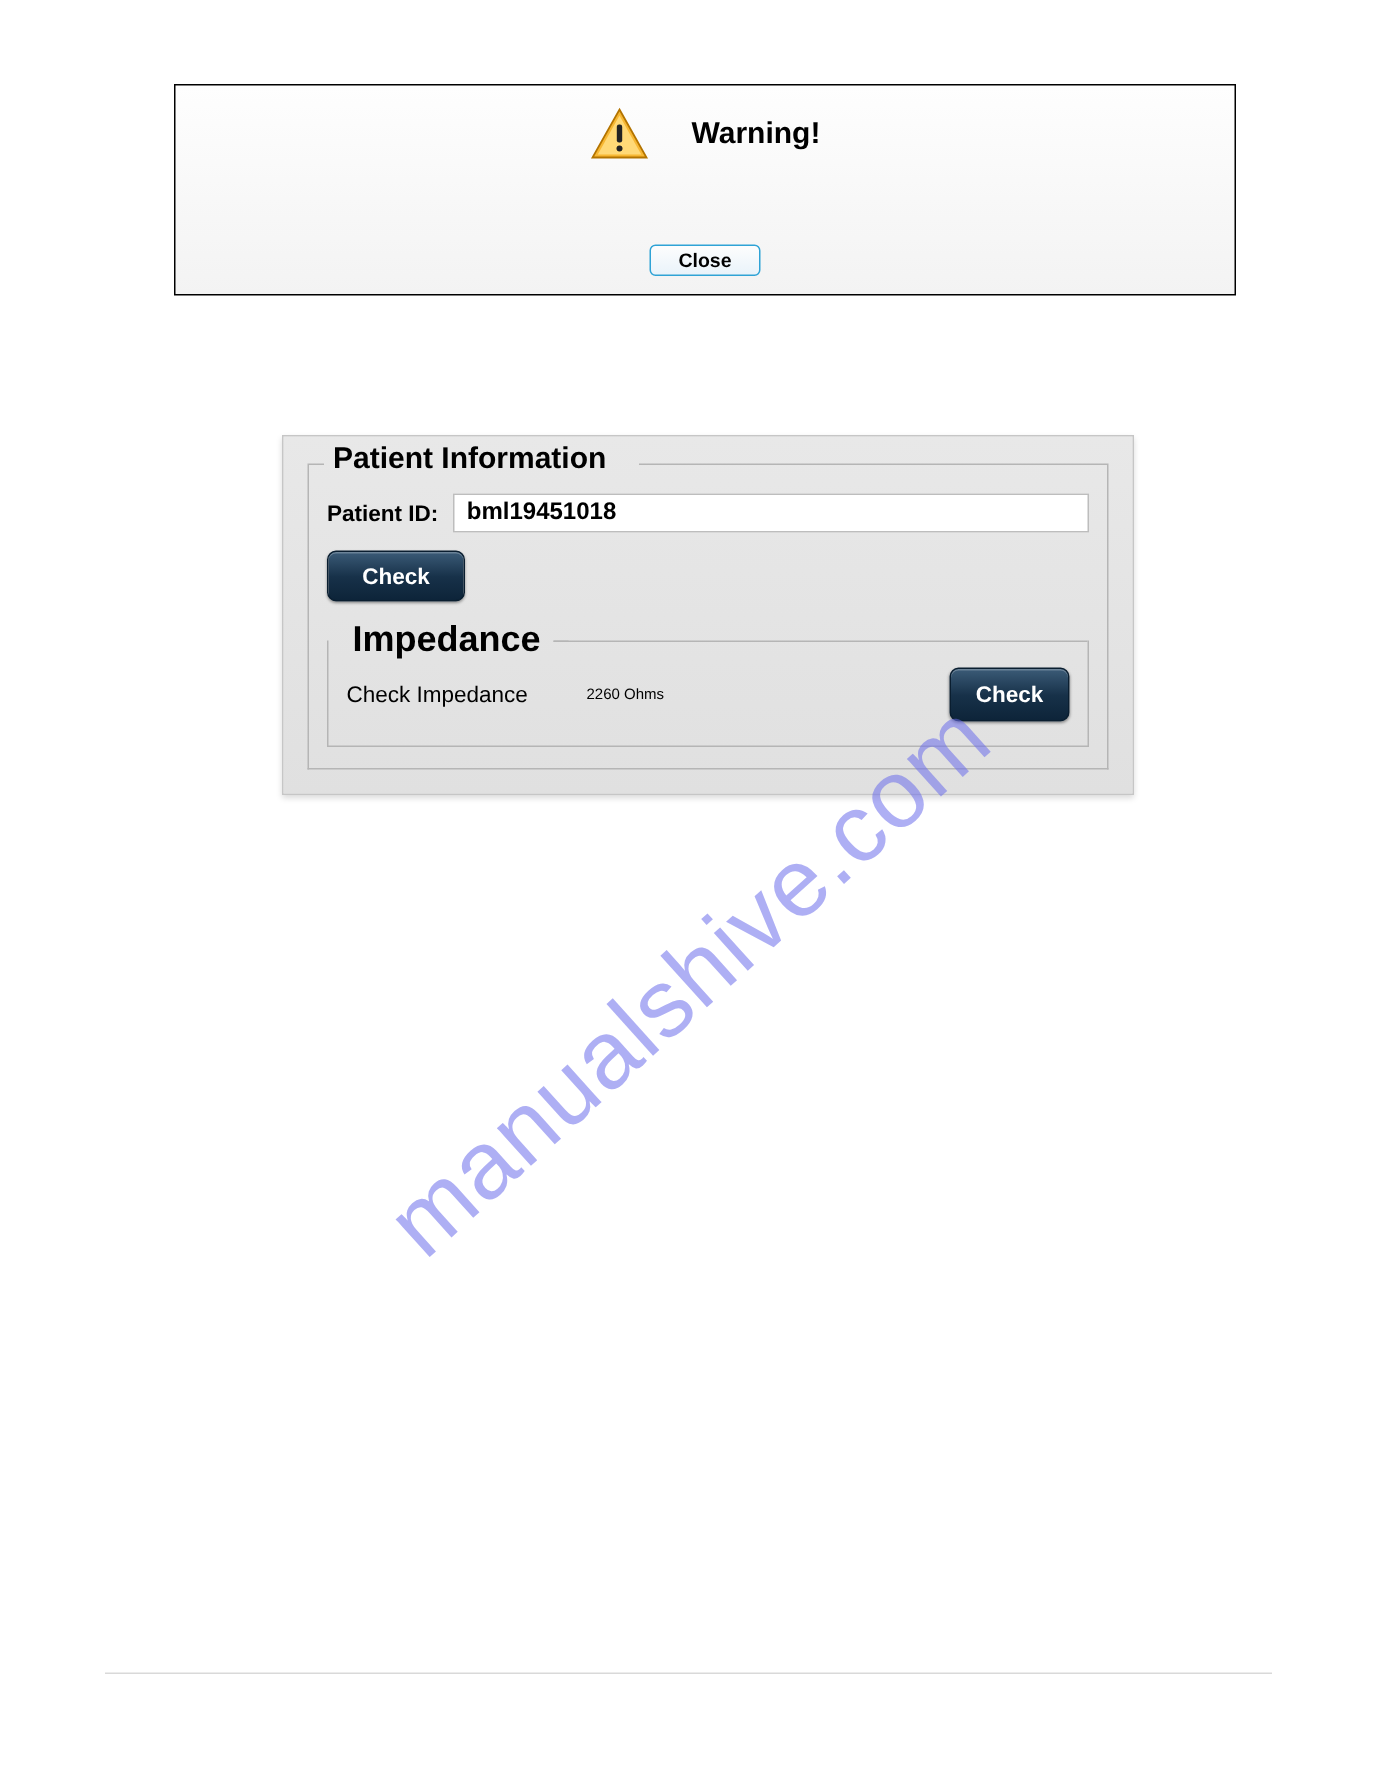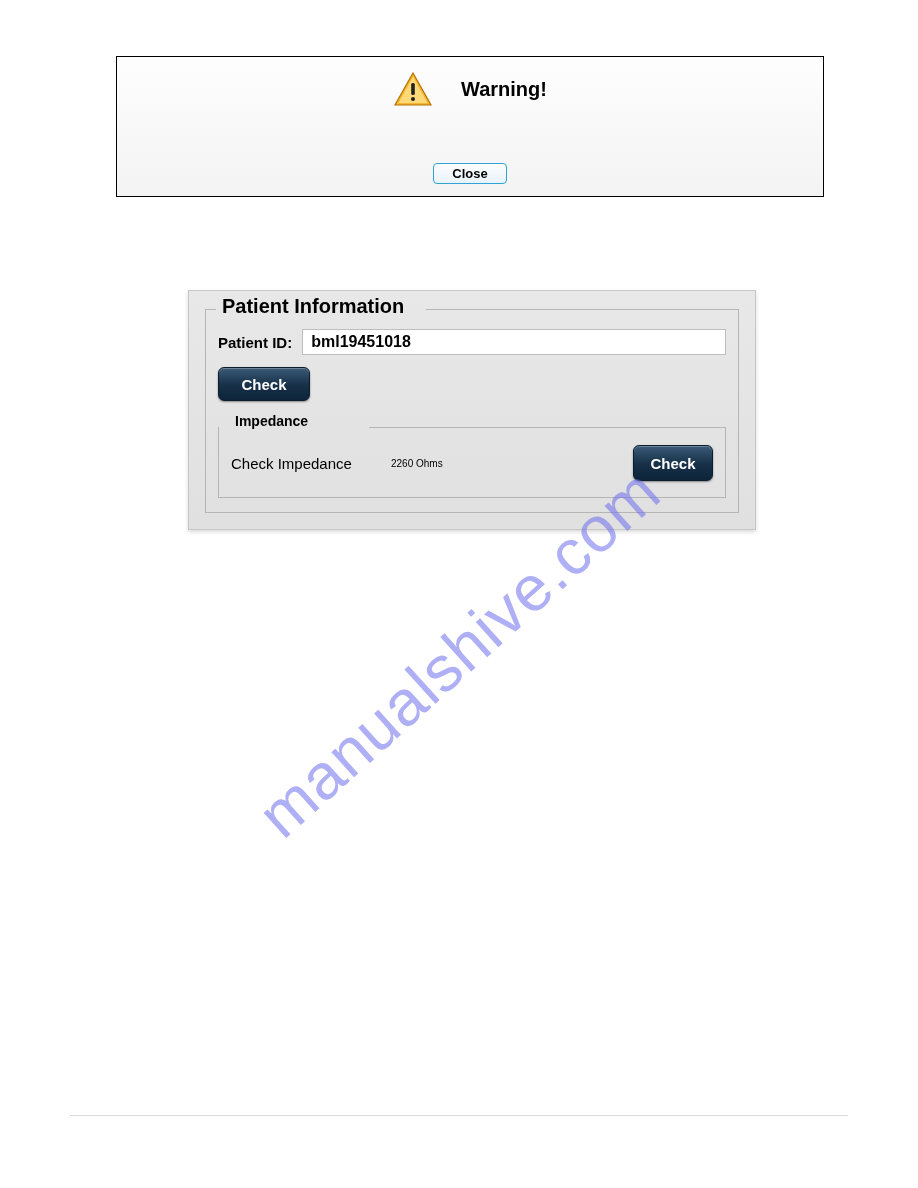--- a/index.html
+++ b/index.html
@@ -148,21 +148,21 @@
     height: 36px;
   }
 
   .fieldset-inner {
     position: relative;
     border: 1px solid #b5b5b5;
     border-top: none;
     margin-top: 26px;
     padding: 18px 12px 16px 12px;
   }
-  .inner-legend { font-size: 14px; }
+  .inner-legend { font-size: 24px; }
   .fieldset-inner .fieldset-line { left: 150px; }
   .imp-row {
     display: flex;
     align-items: center;
   }
   .imp-label {
     font-size: 15px;
     width: 160px;
   }
   .imp-value {

